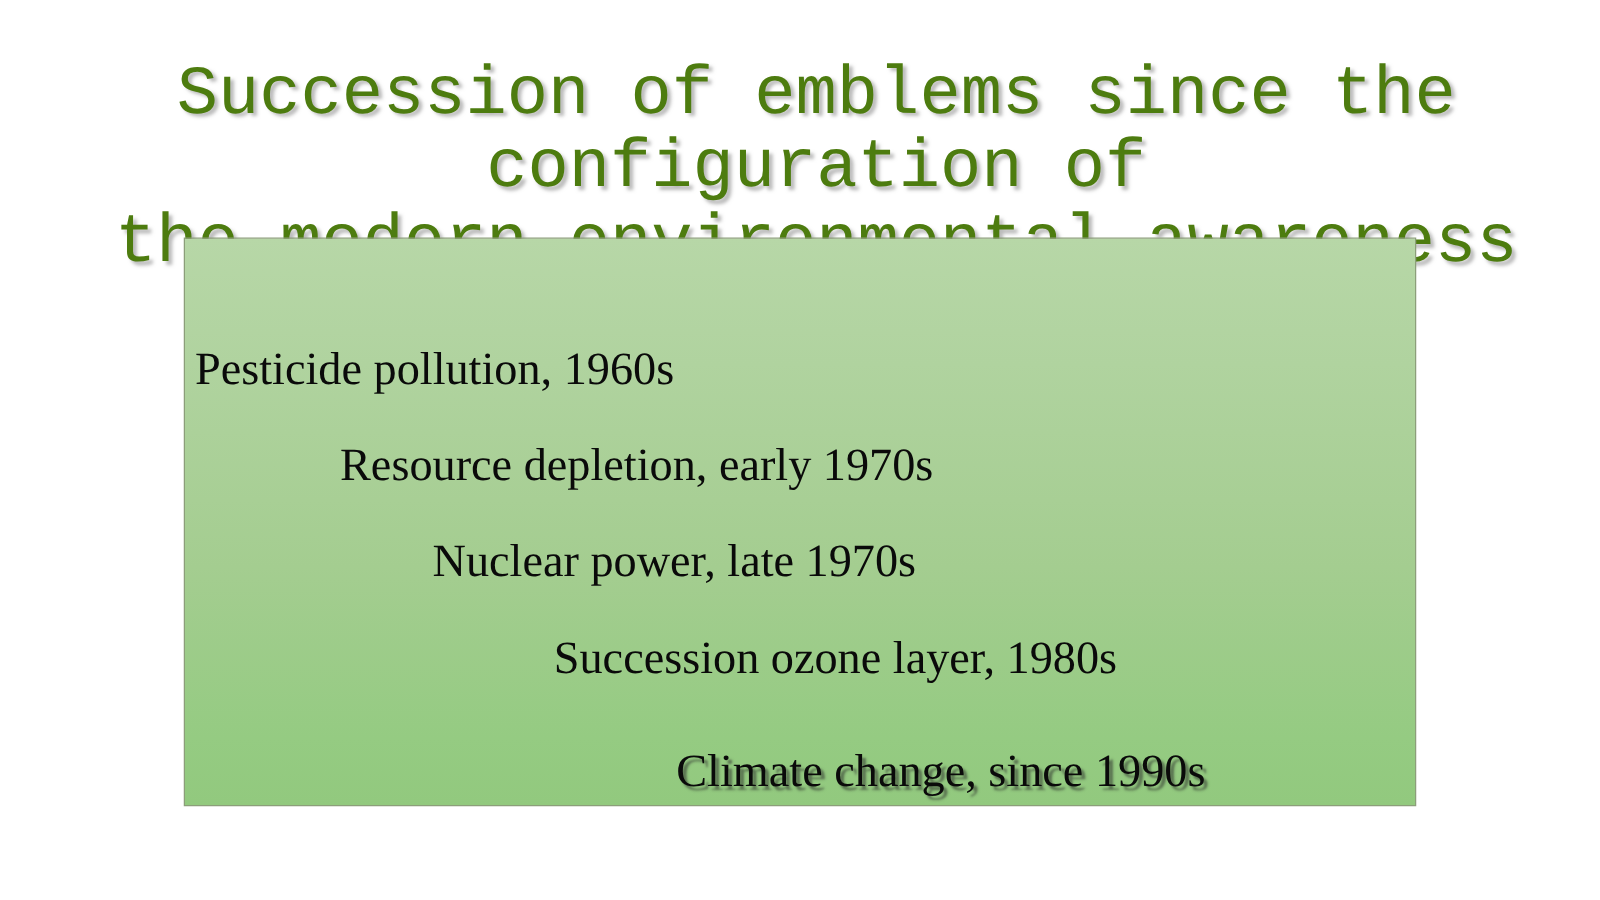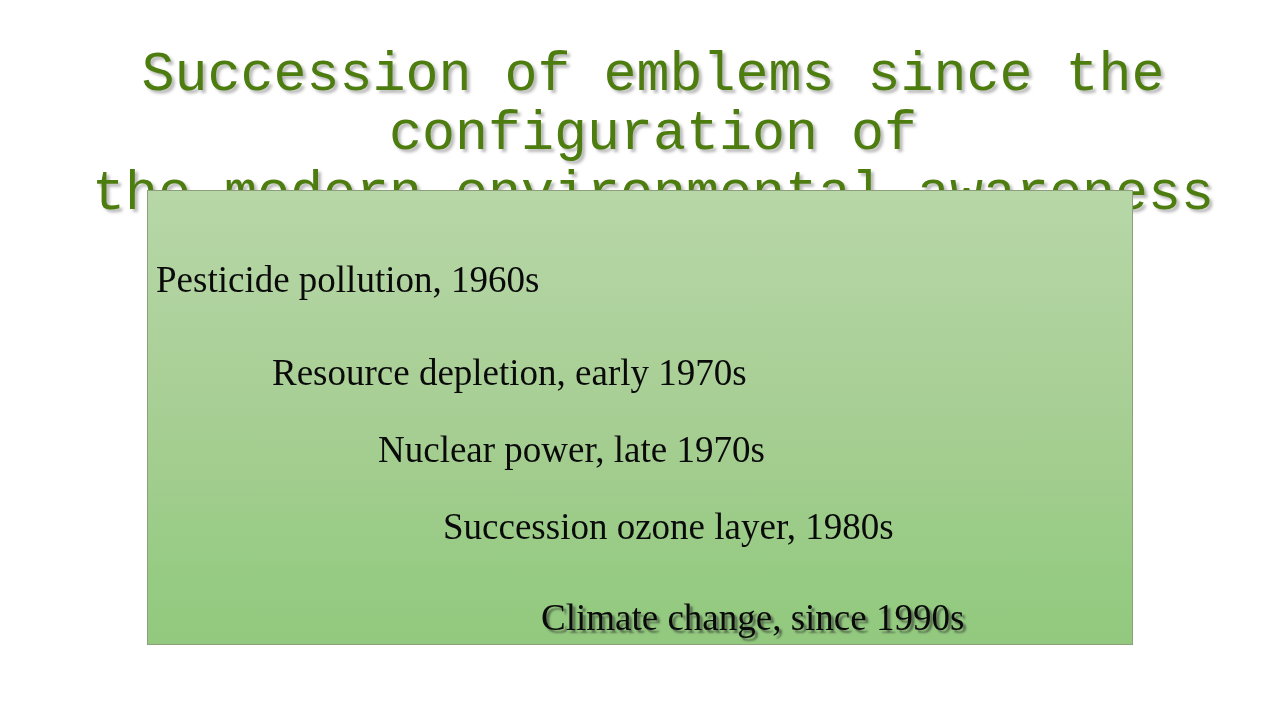--- a/index.html
+++ b/index.html
@@ -61,23 +61,23 @@
 
   .body-line {
     position: absolute;
     font-family: "Liberation Serif", "DejaVu Serif", serif;
     font-size: 37px;
     line-height: 1;
     color: #0a0a0a;
     white-space: nowrap;
   }
 
-  .body-line.l1 { left: 8px;   top: 70px;  }
+  .body-line.l1 { left: 8px;   top: 86px;  }
   .body-line.l2 { left: 88px; top: 163px; margin-left: 36px; }
-  .body-line.l3 { left: 198px; top: 240px; margin-left: 32px; }
+  .body-line.l3 { left: 198px; top: 240px; }
   .body-line.l4 { left: 295px; top: 317px; }
   .body-line.l5 { left: 393px; top: 408px; text-shadow: 3px 3px 2px rgba(40,40,40,0.55); }
 </style>
 </head>
 <body>
 
 <div class="slide">
 
   <div class="slide-title">Succession of emblems since the configuration of
 the modern environmental awareness</div>

